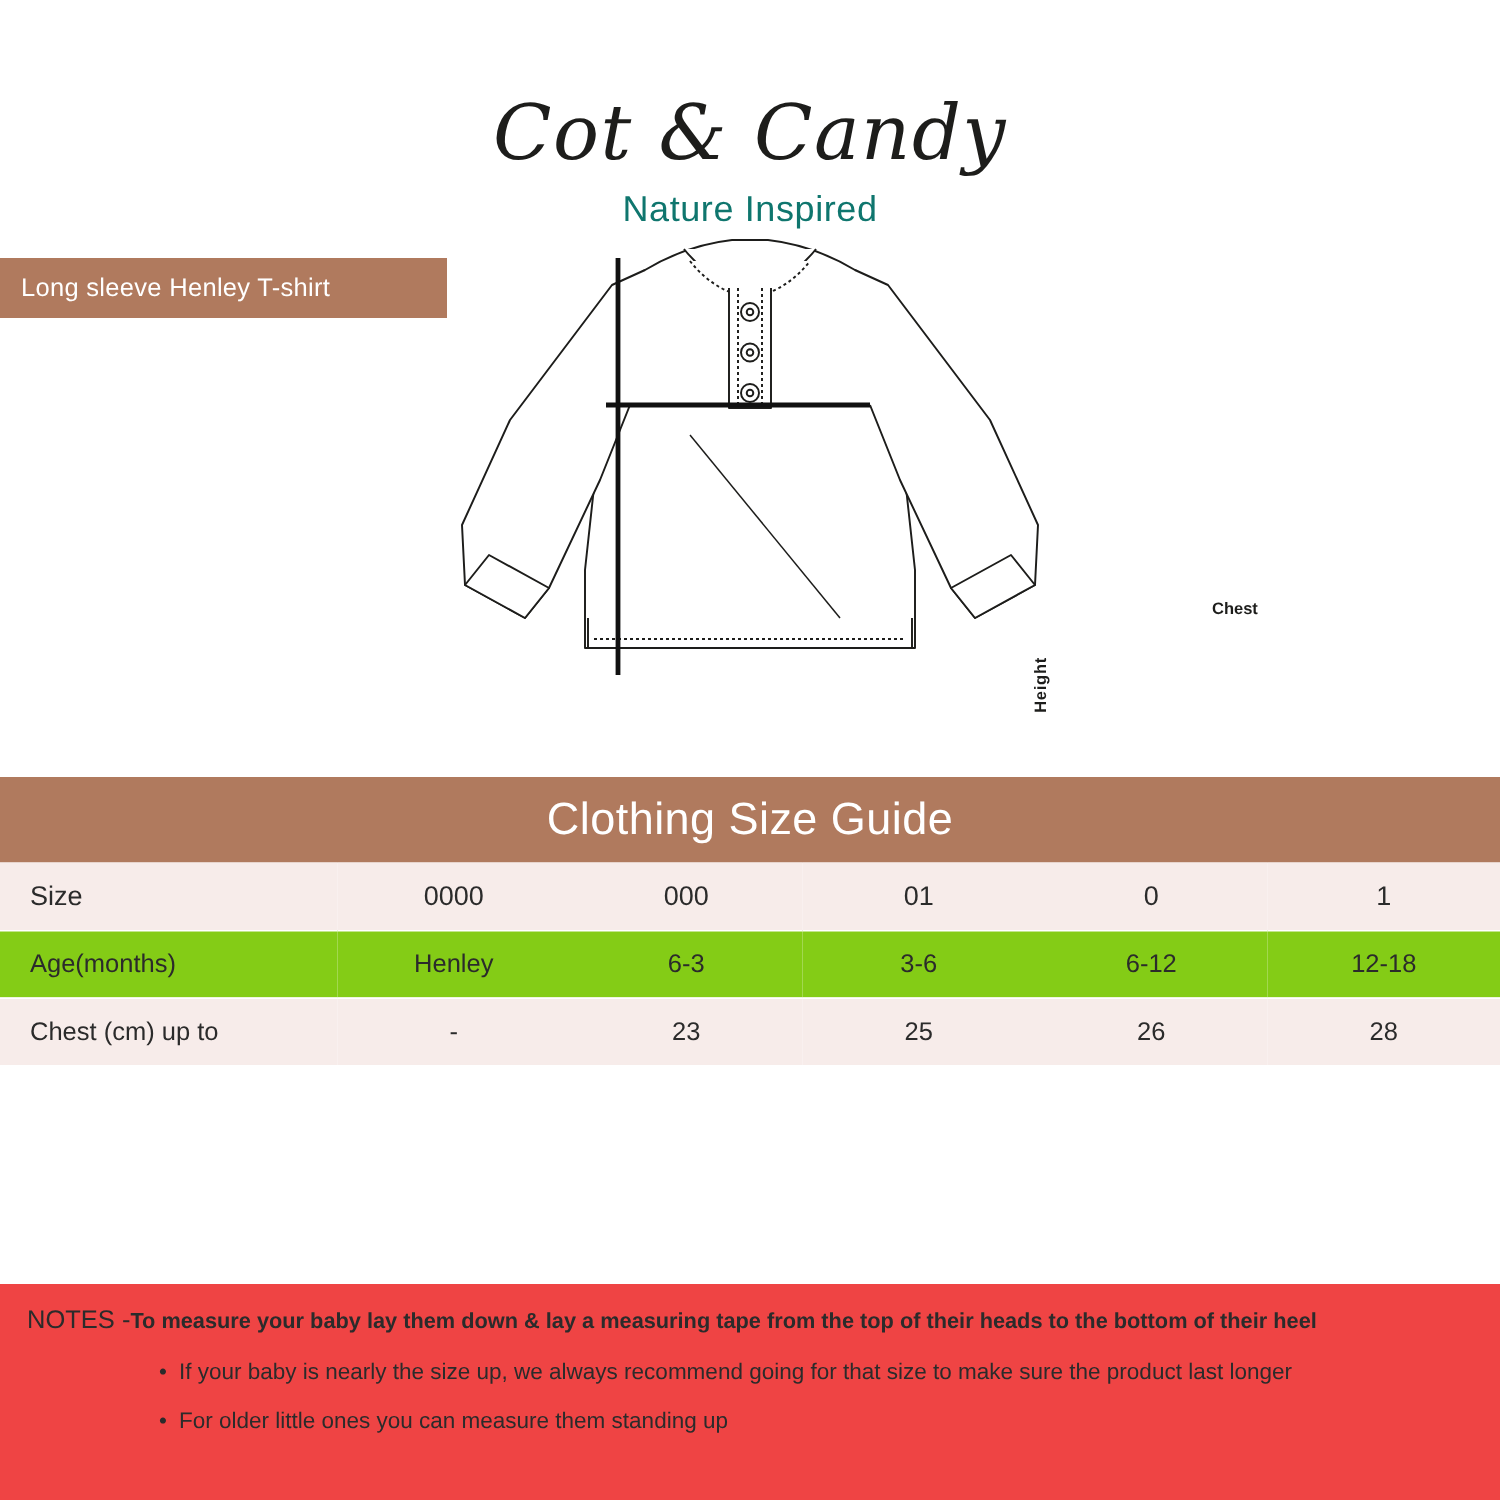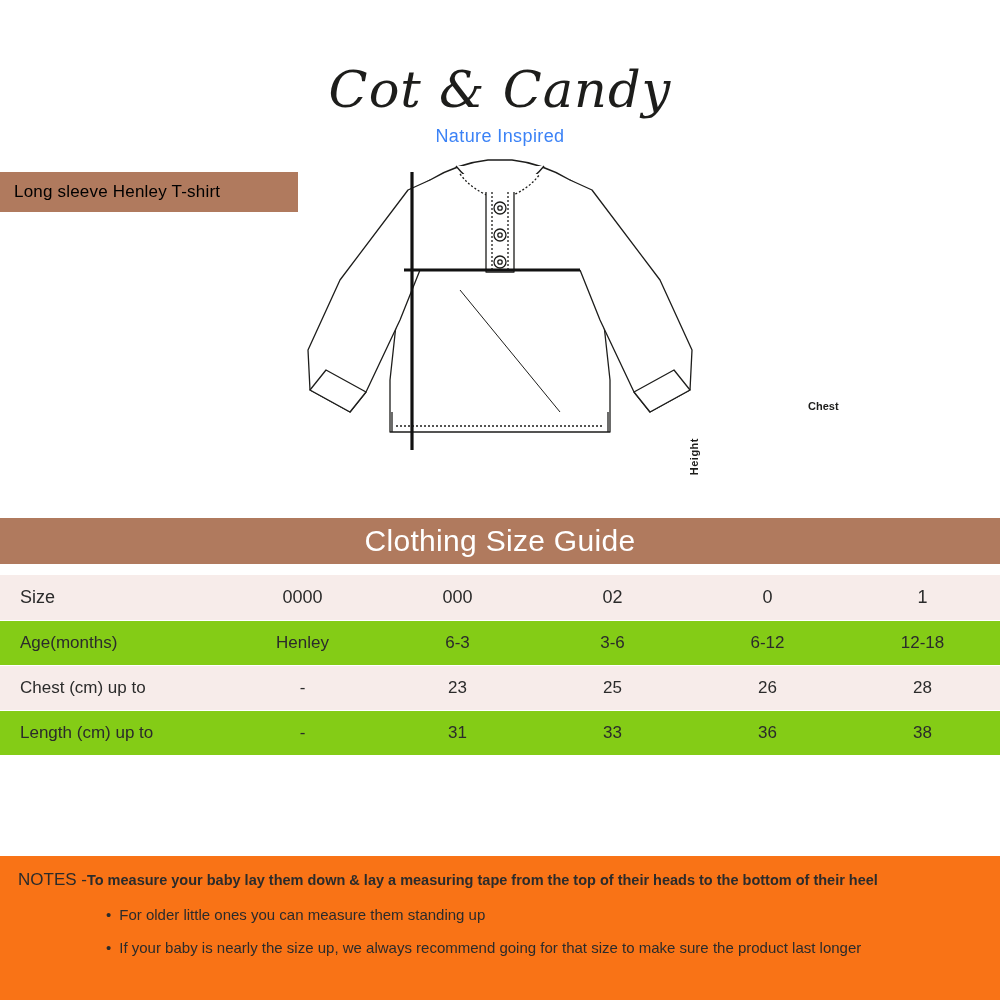--- a/index.html
+++ b/index.html
@@ -25,36 +25,36 @@
   .brand-name {
     font-family: "DejaVu Serif", serif;
     font-style: italic;
     font-size: 51px;
     color: #1d1d1b;
     letter-spacing: 1px;
     line-height: 1.1;
   }
   .brand-tag {
     margin-top: 8px;
-    font-size: 18px;
-    color: #3b82f6;
+    font-size: 24px;
+    color: #0f766e;
     letter-spacing: 0.4px;
   }
 
   
   .product-bar {
     position: absolute;
     top: 172px; left: 0;
     width: 298px; height: 40px;
     background: #b07a5e;
     display: flex;
     align-items: center;
   }
   .product-bar span {
-    color: #000000;
+    color: #ffffff;
     font-size: 17px;
     padding-left: 14px;
     letter-spacing: 0.2px;
   }
 
   
   .illustration {
     position: absolute;
     top: 150px; left: 280px;
     width: 440px; height: 330px;
@@ -71,21 +71,21 @@
     top: 288px; left: 408px;
     writing-mode: vertical-rl;
     transform: rotate(180deg);
     letter-spacing: 0.5px;
   }
 
   
   .title-band {
     position: absolute;
     top: 518px; left: 0;
-    width: 1000px; height: 46px;
+    width: 1000px; height: 57px;
     background: #b07a5e;
     display: flex;
     align-items: center;
     justify-content: center;
   }
   .title-band span {
     color: #ffffff;
     font-size: 30px;
     letter-spacing: 0.3px;
   }
@@ -120,21 +120,21 @@
   .size-table td.c1 { width: 155px; }
   .size-table td.c2 { width: 155px; }
   .size-table td.c3 { width: 155px; }
   .size-table td.c4 { width: 155px; }
 
   
   .notes {
     position: absolute;
     top: 856px; left: 0;
     width: 1000px; height: 144px;
-    background: #f97316;
+    background: #ef4444;
     padding: 14px 18px 0 18px;
   }
   .notes-line1 {
     font-size: 16px;
     color: #2b2b2b;
     white-space: nowrap;
   }
   .notes-line1 .lead { font-size: 17px; }
   .notes-line1 .strong { font-weight: bold; font-size: 14.5px; }
   .bullet {
@@ -209,56 +209,48 @@
   <div class="title-band">
     <span>Clothing Size Guide</span>
   </div>
 
   <table class="size-table">
     <tbody>
       <tr class="row-a row-head">
         <td class="rowhead">Size</td>
         <td class="cell c0">0000</td>
         <td class="cell c1">000</td>
-        <td class="cell c2">02</td>
+        <td class="cell c2">01</td>
         <td class="cell c3">0</td>
         <td class="cell c4">1</td>
       </tr>
       <tr class="row-b">
         <td class="rowhead">Age(months)</td>
         <td class="cell c0">Henley</td>
         <td class="cell c1">6-3</td>
         <td class="cell c2">3-6</td>
         <td class="cell c3">6-12</td>
         <td class="cell c4">12-18</td>
       </tr>
       <tr class="row-a">
         <td class="rowhead">Chest (cm) up to</td>
         <td class="cell c0">-</td>
         <td class="cell c1">23</td>
         <td class="cell c2">25</td>
         <td class="cell c3">26</td>
         <td class="cell c4">28</td>
       </tr>
-      <tr class="row-b">
-        <td class="rowhead">Length (cm) up to</td>
-        <td class="cell c0">-</td>
-        <td class="cell c1">31</td>
-        <td class="cell c2">33</td>
-        <td class="cell c3">36</td>
-        <td class="cell c4">38</td>
-      </tr>
     </tbody>
   </table>
 
   <div class="notes">
     <div class="notes-line1">
       <span class="lead">NOTES -</span><span class="strong">To measure your baby lay them down &amp; lay a measuring tape from the top of their heads to the bottom of their heel</span>
     </div>
     <div class="bullet">
+      <span class="dot">•</span><span>If your baby is nearly the size up, we always recommend going for that size to make sure the product last longer</span>
+    </div>
+    <div class="bullet">
       <span class="dot">•</span><span>For older little ones you can measure them standing up</span>
     </div>
-    <div class="bullet">
-      <span class="dot">•</span><span>If your baby is nearly the size up, we always recommend going for that size to make sure the product last longer</span>
-    </div>
   </div>
 
 </div>
 
 </body></html>

